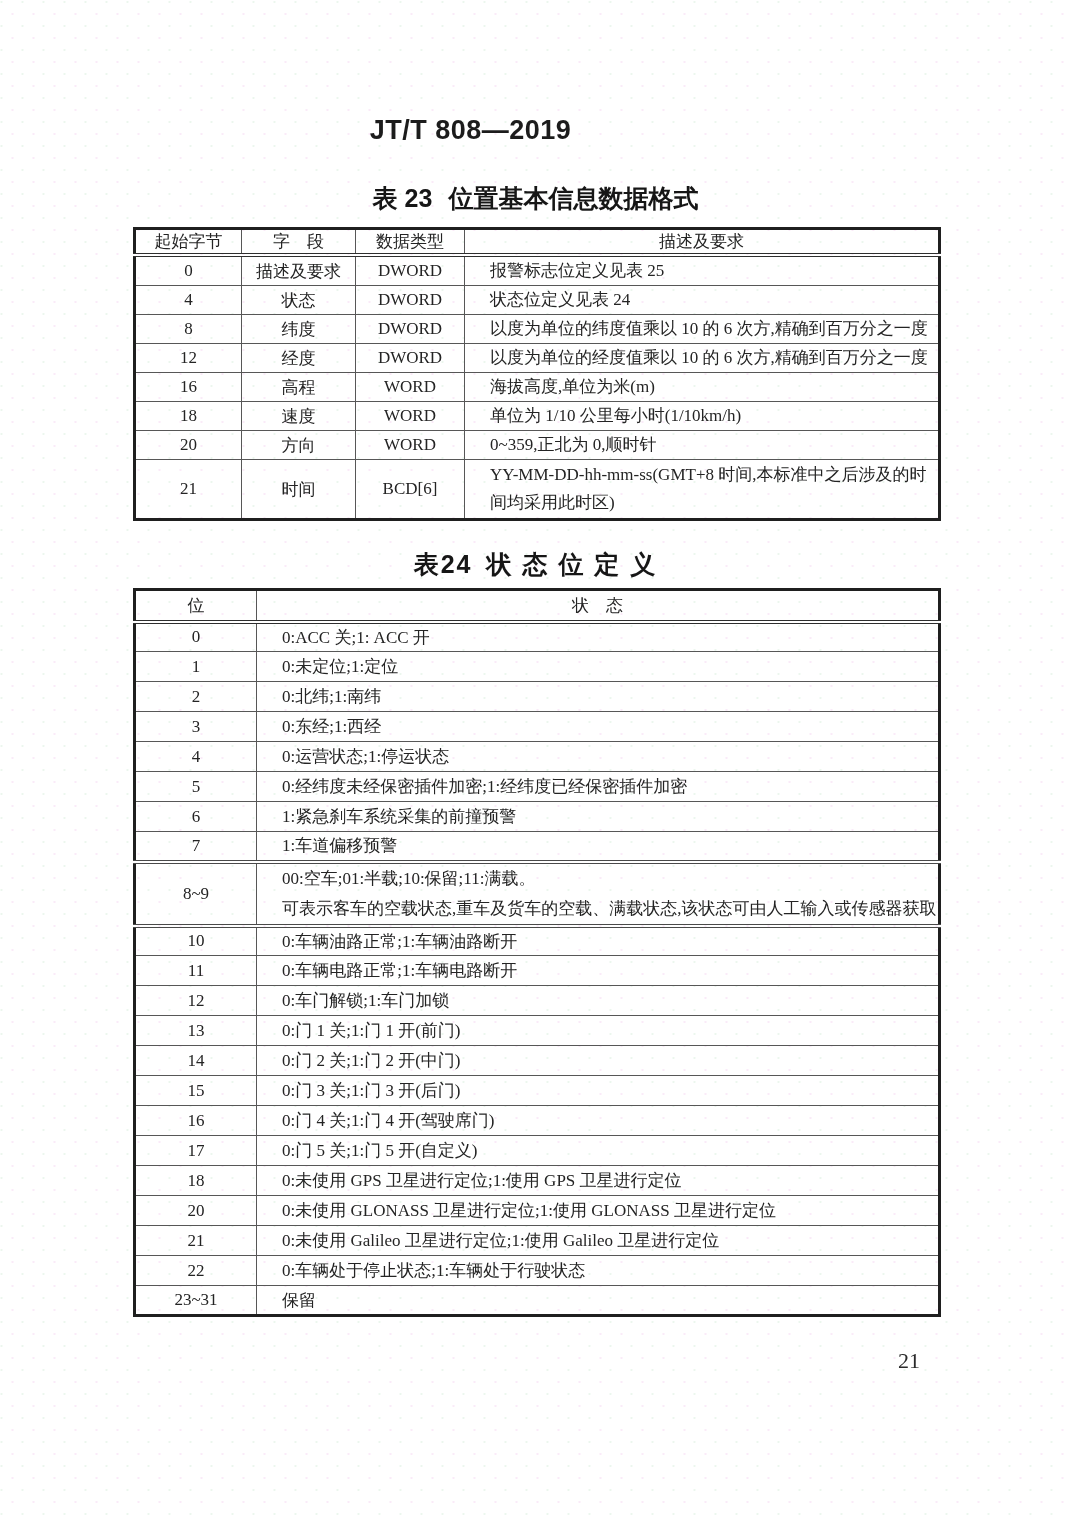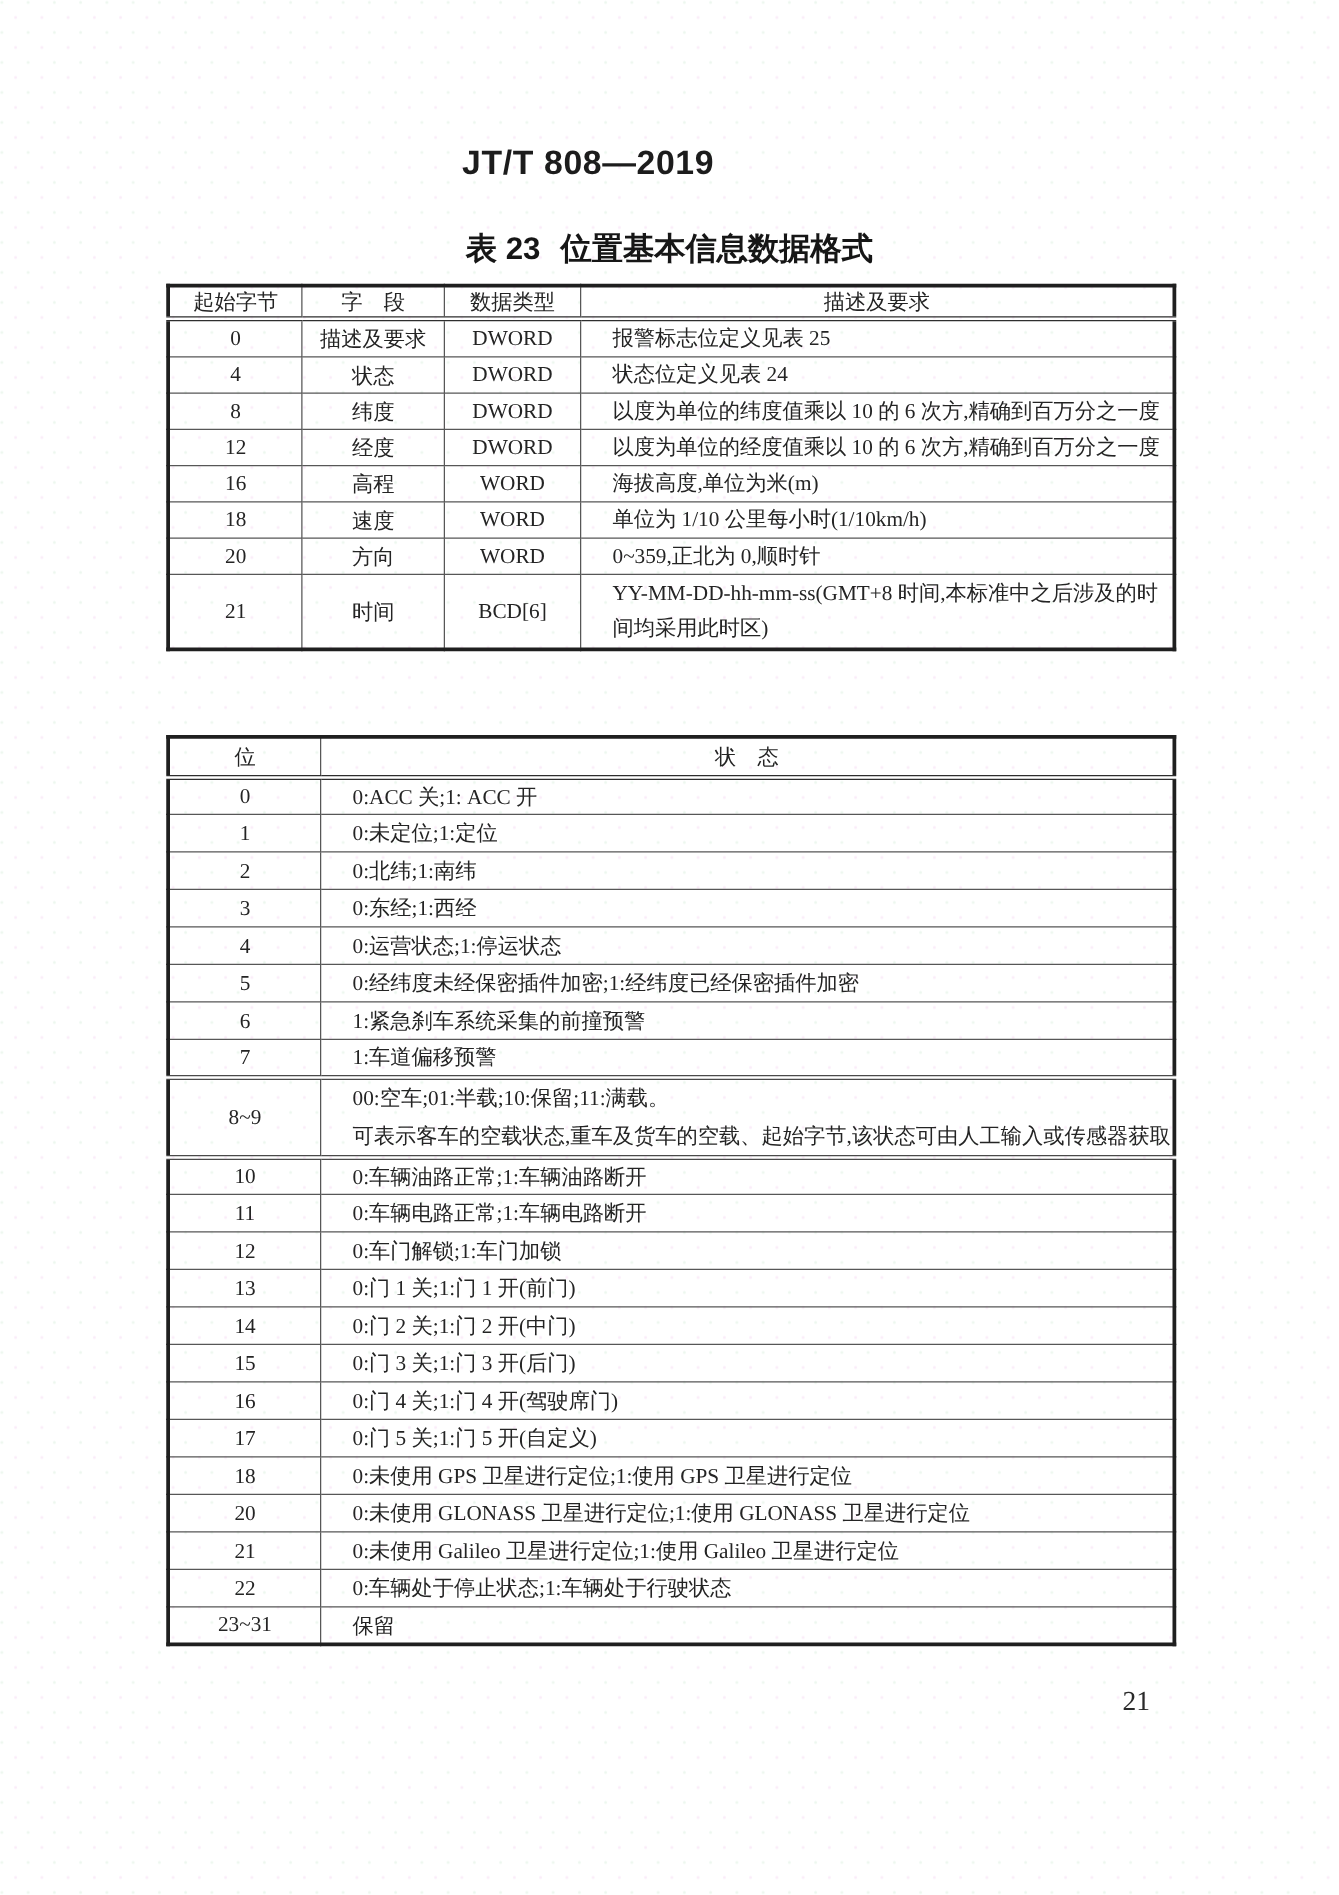--- a/index.html
+++ b/index.html
@@ -131,20 +131,23 @@
         </tr>
         <tr>
           <td class="c-center">21</td>
           <td class="c-center">时间</td>
           <td class="c-center">BCD[6]</td>
           <td class="c-left">YY-MM-DD-hh-mm-ss(GMT+8 时间,本标准中之后涉及的时间均采用此时区)</td>
         </tr>
       </tbody>
   </table>
 
+  <div class="caption caption24">
+    <span>表24</span><span class="cap-title24">状 态 位 定 义</span>
+  </div>
 
   <table class="t24">
     <colgroup>
         <col style="width:122px">
         <col style="width:683px">
       </colgroup>
     <thead>
       <tr>
         <th>位</th>
         <th>状　态</th>
@@ -180,21 +183,21 @@
           <td class="c-left">1:紧急刹车系统采集的前撞预警</td>
         </tr>
         <tr>
           <td class="c-center">7</td>
           <td class="c-left">1:车道偏移预警</td>
         </tr>
         <tr class="multiline">
           <td class="c-center">8~9</td>
           <td class="c-left">
             <div class="cell-line">00:空车;01:半载;10:保留;11:满载。</div>
-            <div class="cell-line">可表示客车的空载状态,重车及货车的空载、起始字节,该状态可由人工输入或传感器获取</div>
+            <div class="cell-line">可表示客车的空载状态,重车及货车的空载、满载状态,该状态可由人工输入或传感器获取</div>
           </td>
         </tr>
         <tr>
           <td class="c-center">10</td>
           <td class="c-left">0:车辆油路正常;1:车辆油路断开</td>
         </tr>
         <tr>
           <td class="c-center">11</td>
           <td class="c-left">0:车辆电路正常;1:车辆电路断开</td>
         </tr>

